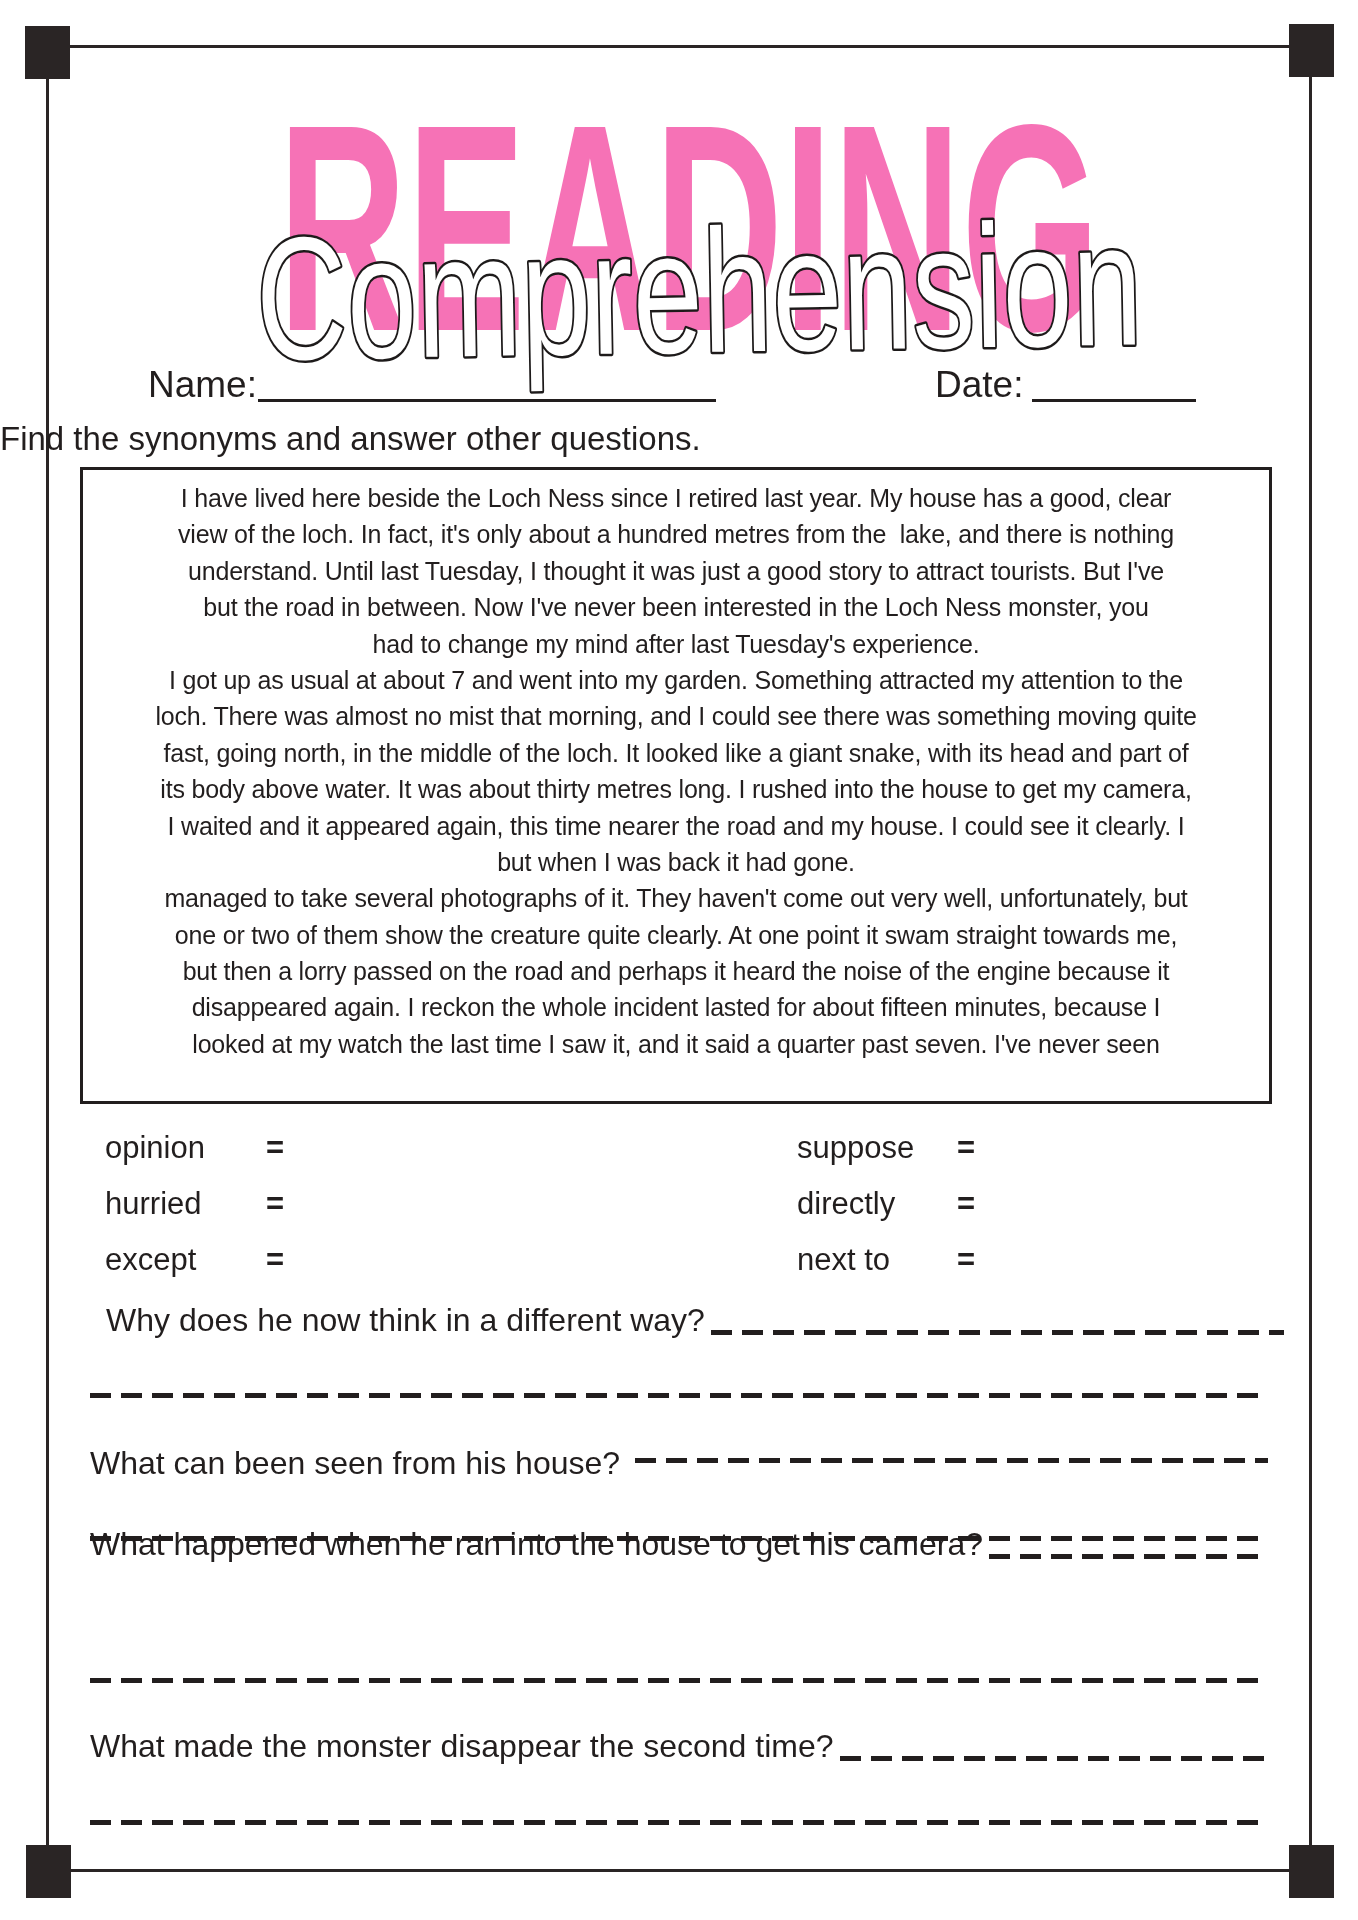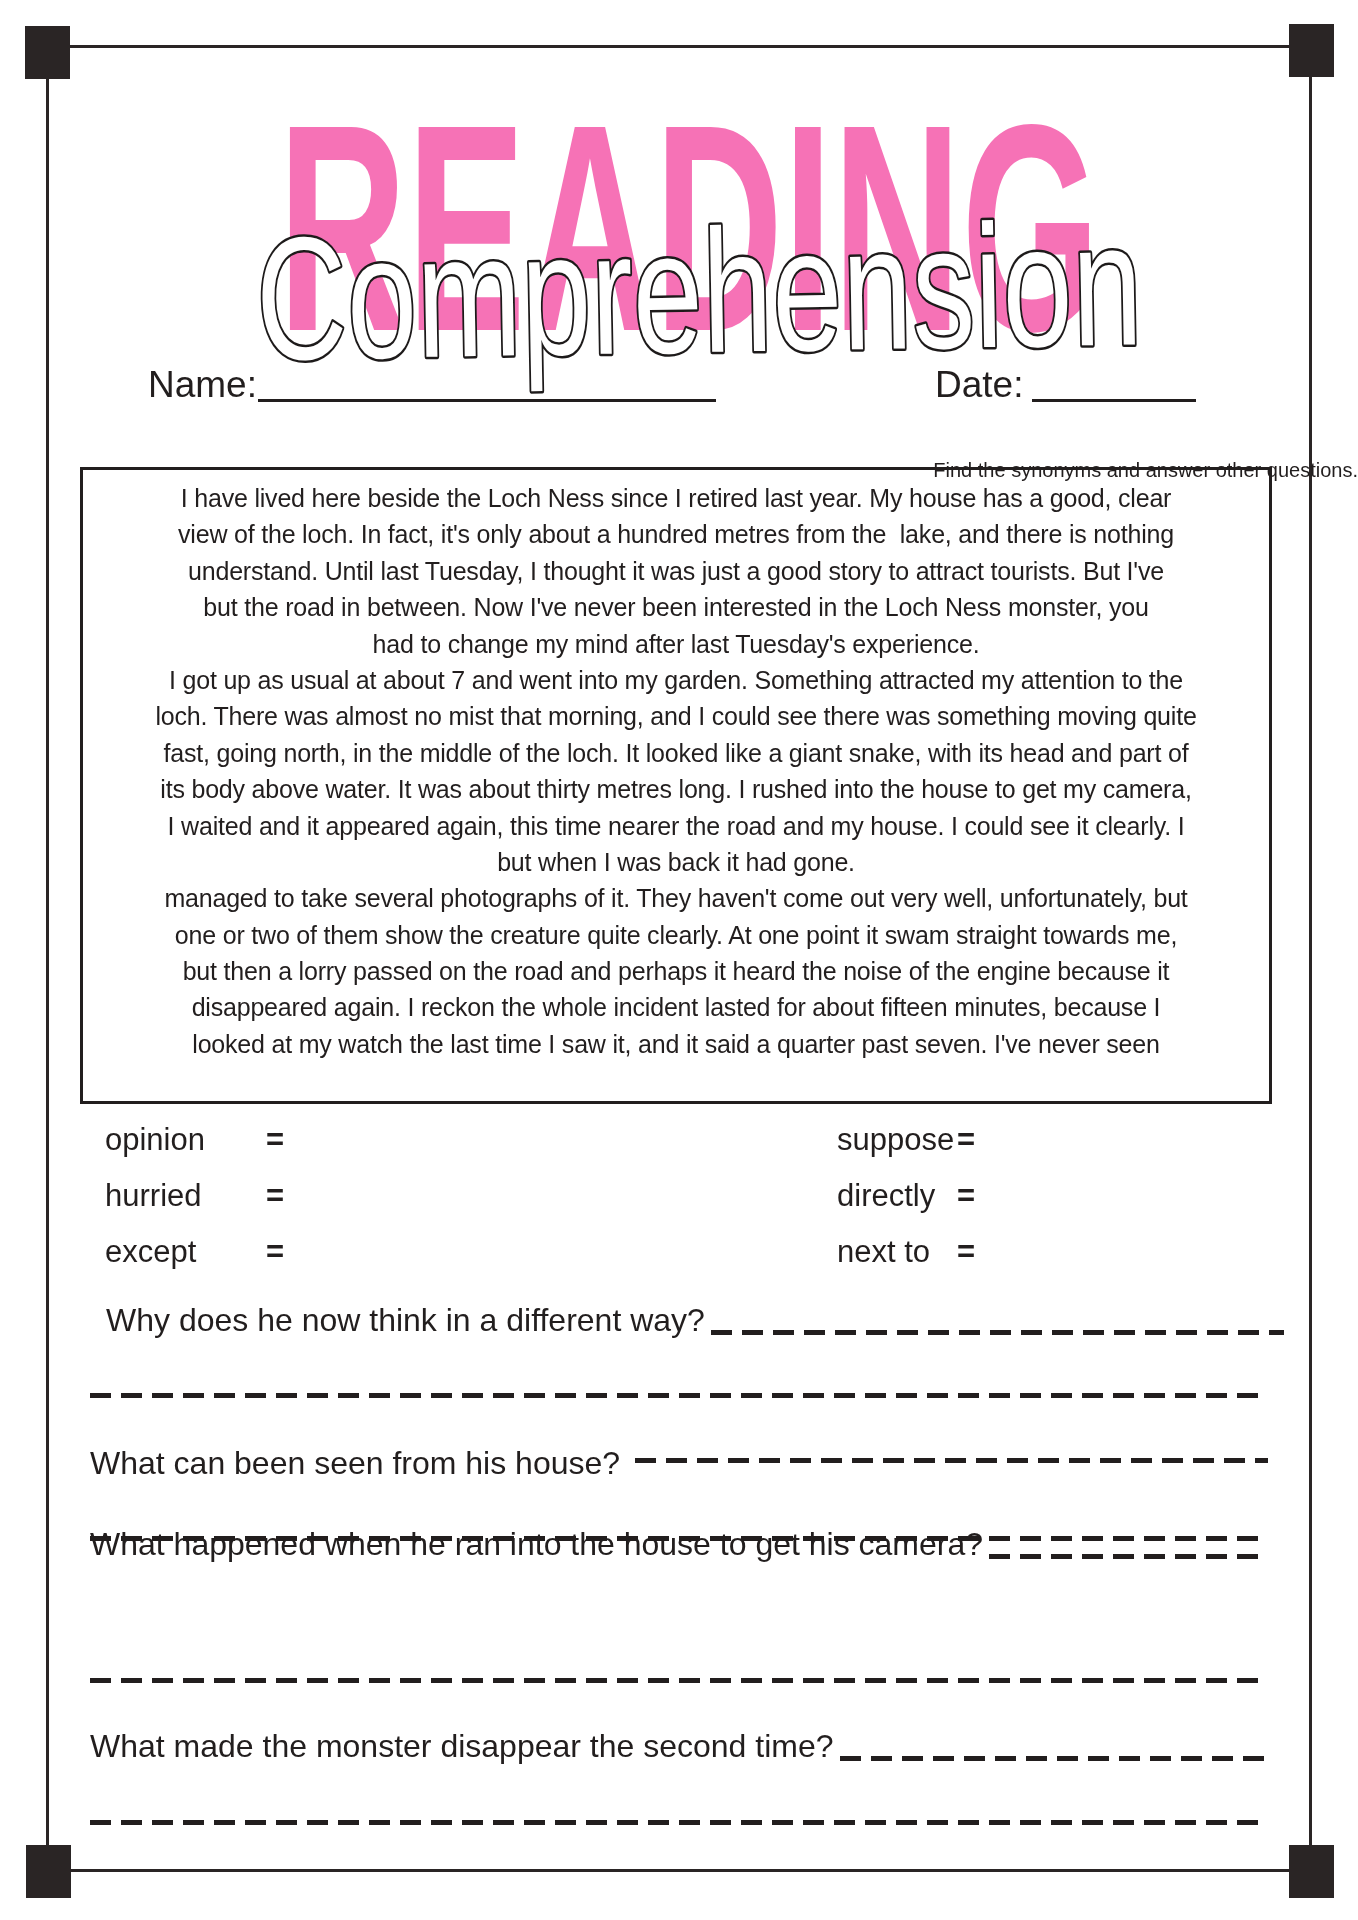--- a/index.html
+++ b/index.html
@@ -22,32 +22,32 @@
       stroke:#1d1a1a;stroke-width:5px;paint-order:stroke;stroke-linejoin:round;}
 
   
   .lbl{position:absolute;font-size:37px;white-space:pre;}
   .lbl-name{left:148px;top:364px;}
   .lbl-date{left:935px;top:364px;}
   .blank{position:absolute;height:3px;background:#221e1e;}
   .blank-name{left:258px;top:399px;width:458px;}
   .blank-date{left:1032px;top:399px;width:164px;}
 
-  .instruction{position:absolute;left:0;top:420px;width:100%;text-align:right;font-size:20px;margin-top:39px;}
+  .instruction{position:absolute;left:0;top:420px;width:100%;text-align:left;font-size:33px;}
 
   
   .passage{position:absolute;left:80px;top:467px;width:1192px;height:637px;
            box-sizing:border-box;border:3px solid #221e1e;padding-top:10px;}
   .passage-line{height:36.4px;line-height:36.4px;text-align:center;white-space:pre;
                 font-size:25px;letter-spacing:-0.2px;}
 
   
-  .syn{position:absolute;font-size:31px;white-space:pre;}
+  .syn{position:absolute;font-size:31px;white-space:pre;margin-top:8px;}
   .syn-eq{font-weight:bold;}
-  .sw-l{left:105px;} .se-l{left:266px;} .sw-r{left:837px;} .se-r{left:957px;}
+  .sw-l{left:105px;} .se-l{left:266px;} .sw-r{left:797px;} .se-r{left:957px;}
   .row1{top:1122px;} .row2{top:1178px;} .row3{top:1234px;}
 
   
   .q-row{position:absolute;left:90px;width:1178px;display:flex;align-items:flex-end;
          font-size:32px;line-height:40px;}
   .q-text{white-space:pre;}
   .dash-fill{flex:1;height:5px;margin:0 0 5px 6px;
              background:repeating-linear-gradient(90deg,#221e1e 0 21px,transparent 21px 31px);}
   .dash-line{position:absolute;left:90px;width:1178px;height:5px;
              background:repeating-linear-gradient(90deg,#221e1e 0 21px,transparent 21px 31px);}

